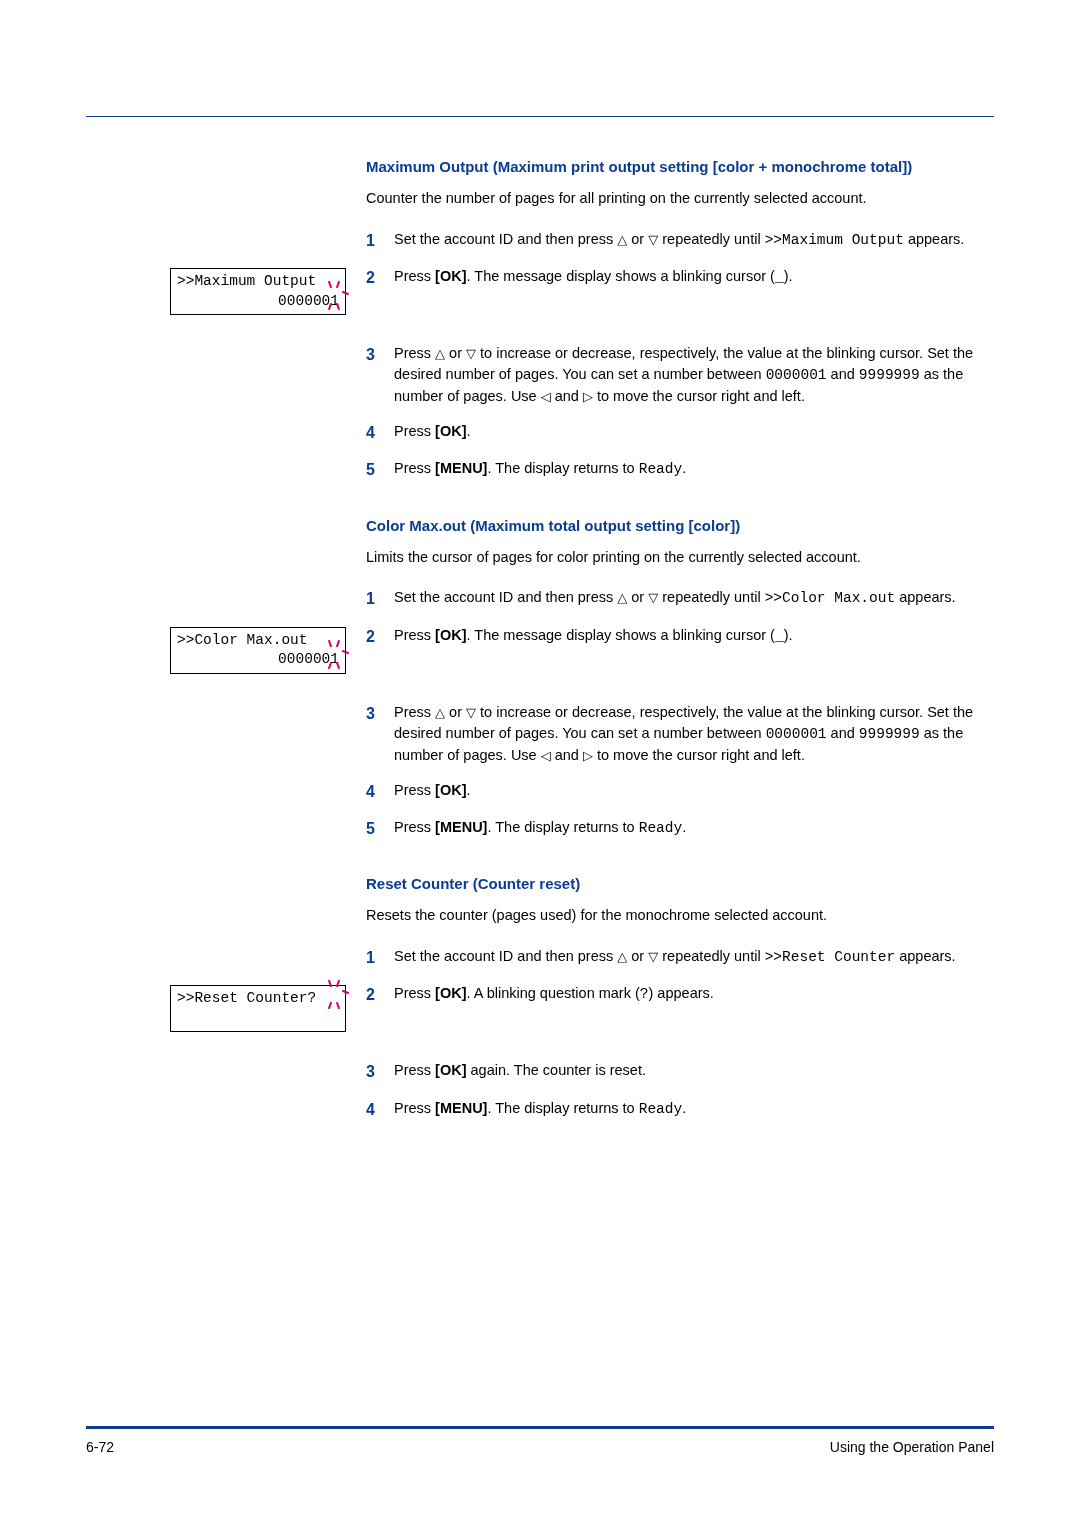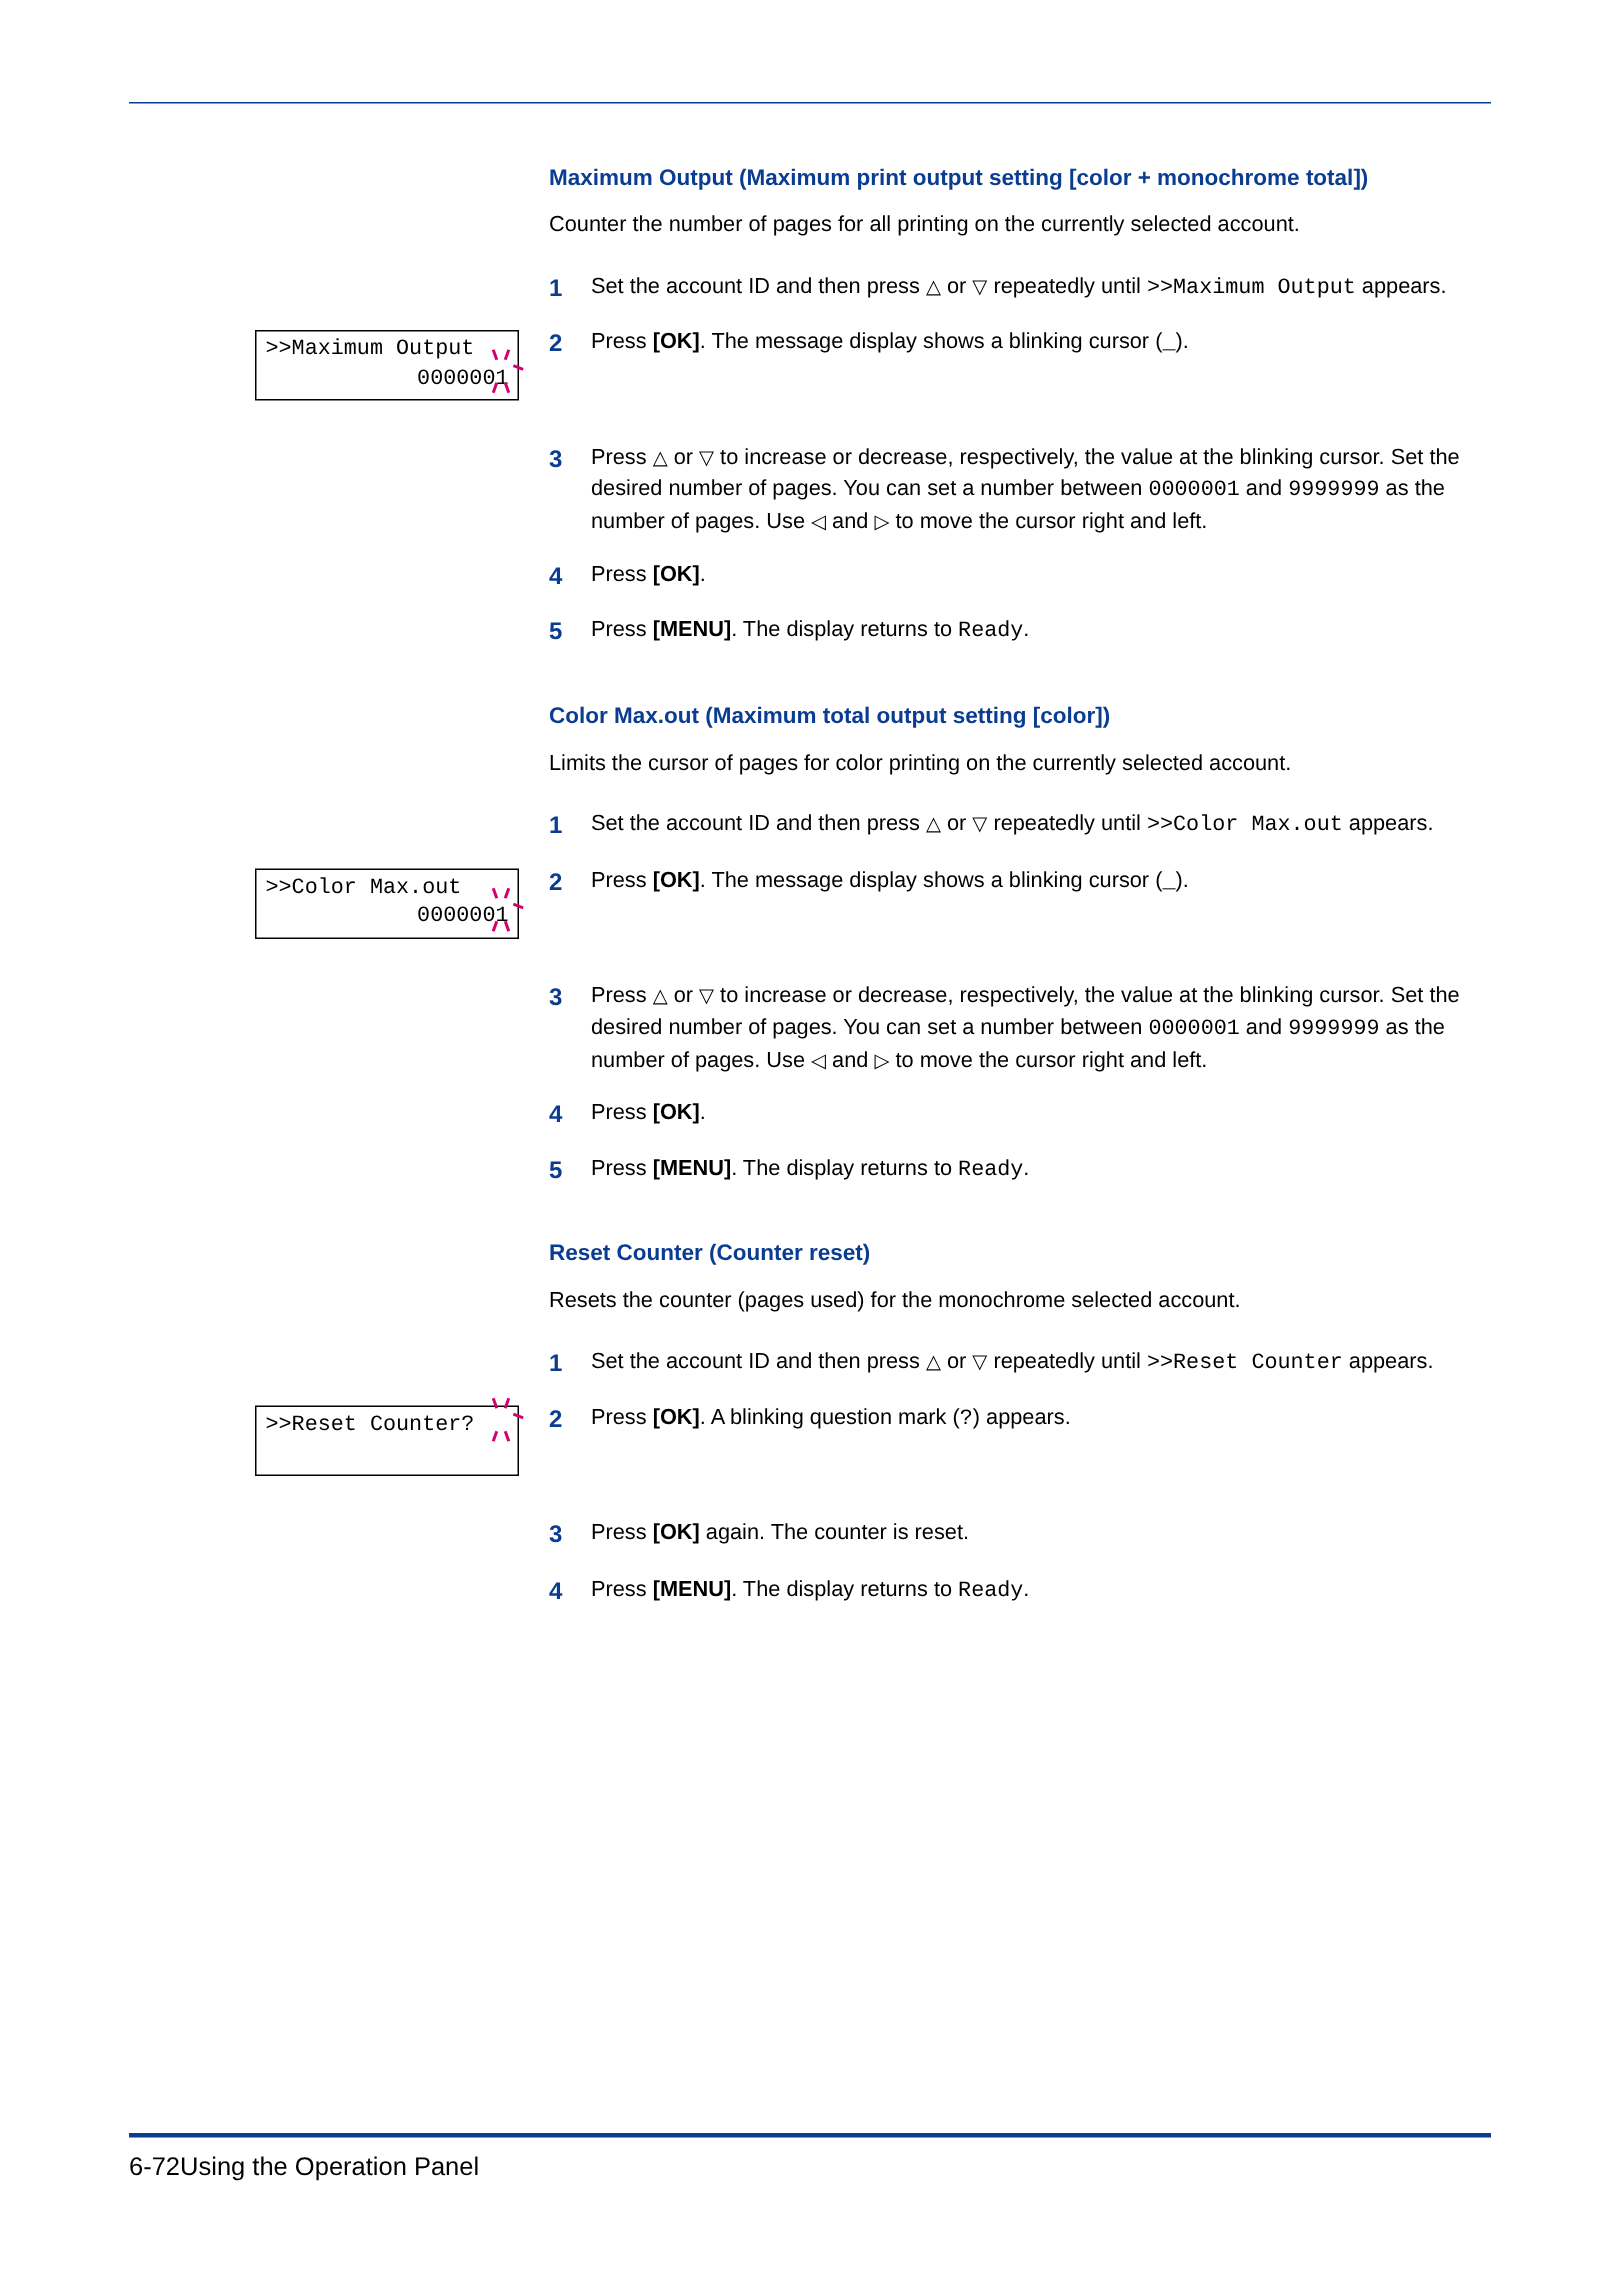--- a/index.html
+++ b/index.html
@@ -6,21 +6,21 @@
   body {
     font-family: Arial, Helvetica, sans-serif;
     font-size: 14.5px;
     color: #000;
     background: #fff;
     width: 1080px;
     height: 1527px;
     position: relative;
   }
   .page {
-    padding: 68px 86px 60px 86px;
+    padding: 116px 86px 60px 86px;
     position: relative;
     height: 100%;
   }
   .top-rule {
     border-top: 1.5px solid #0a3d91;
     margin-bottom: 40px;
   }
   .content {
     display: flex;
     flex-direction: column;
@@ -114,22 +114,22 @@
     bottom: 72px;
     left: 86px;
     right: 86px;
   }
   .footer-rule {
     border-top: 3px solid #0a3d91;
     margin-bottom: 10px;
   }
   .footer-row {
     display: flex;
-    justify-content: flex-start;
-    font-size: 17px;
+    justify-content: space-between;
+    font-size: 14px;
   }
 </style>
 </head>
 <body>
 
 <div class="page">
   <div class="top-rule"></div>
   <div class="content" id="content">
       <div class="section">
         <div class="left-col"></div>

